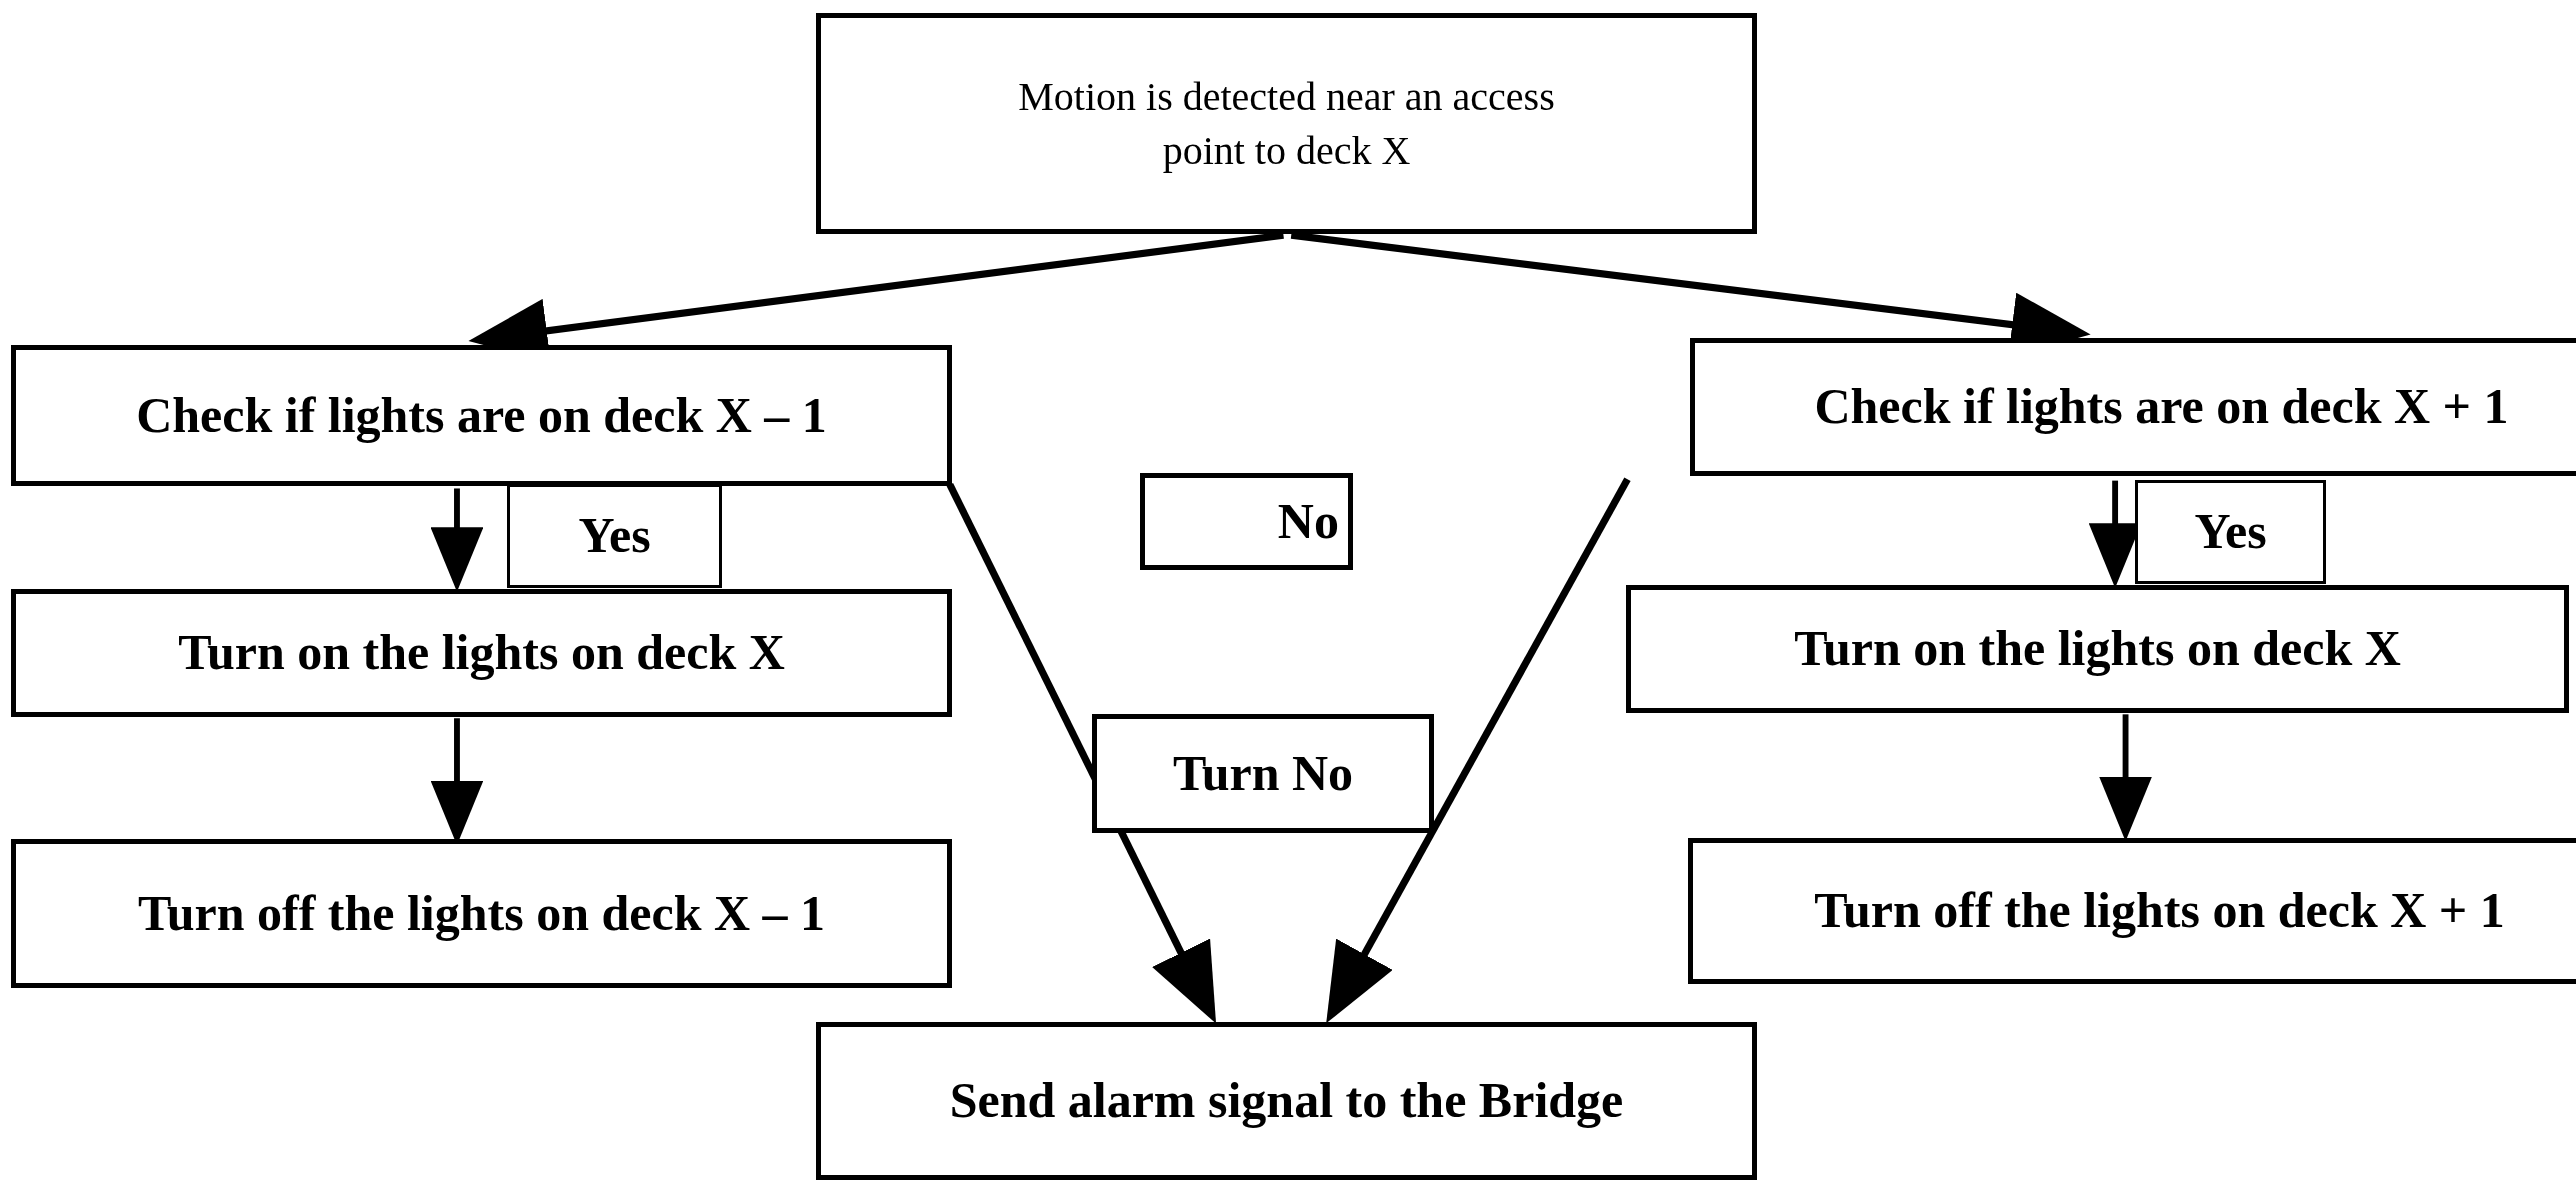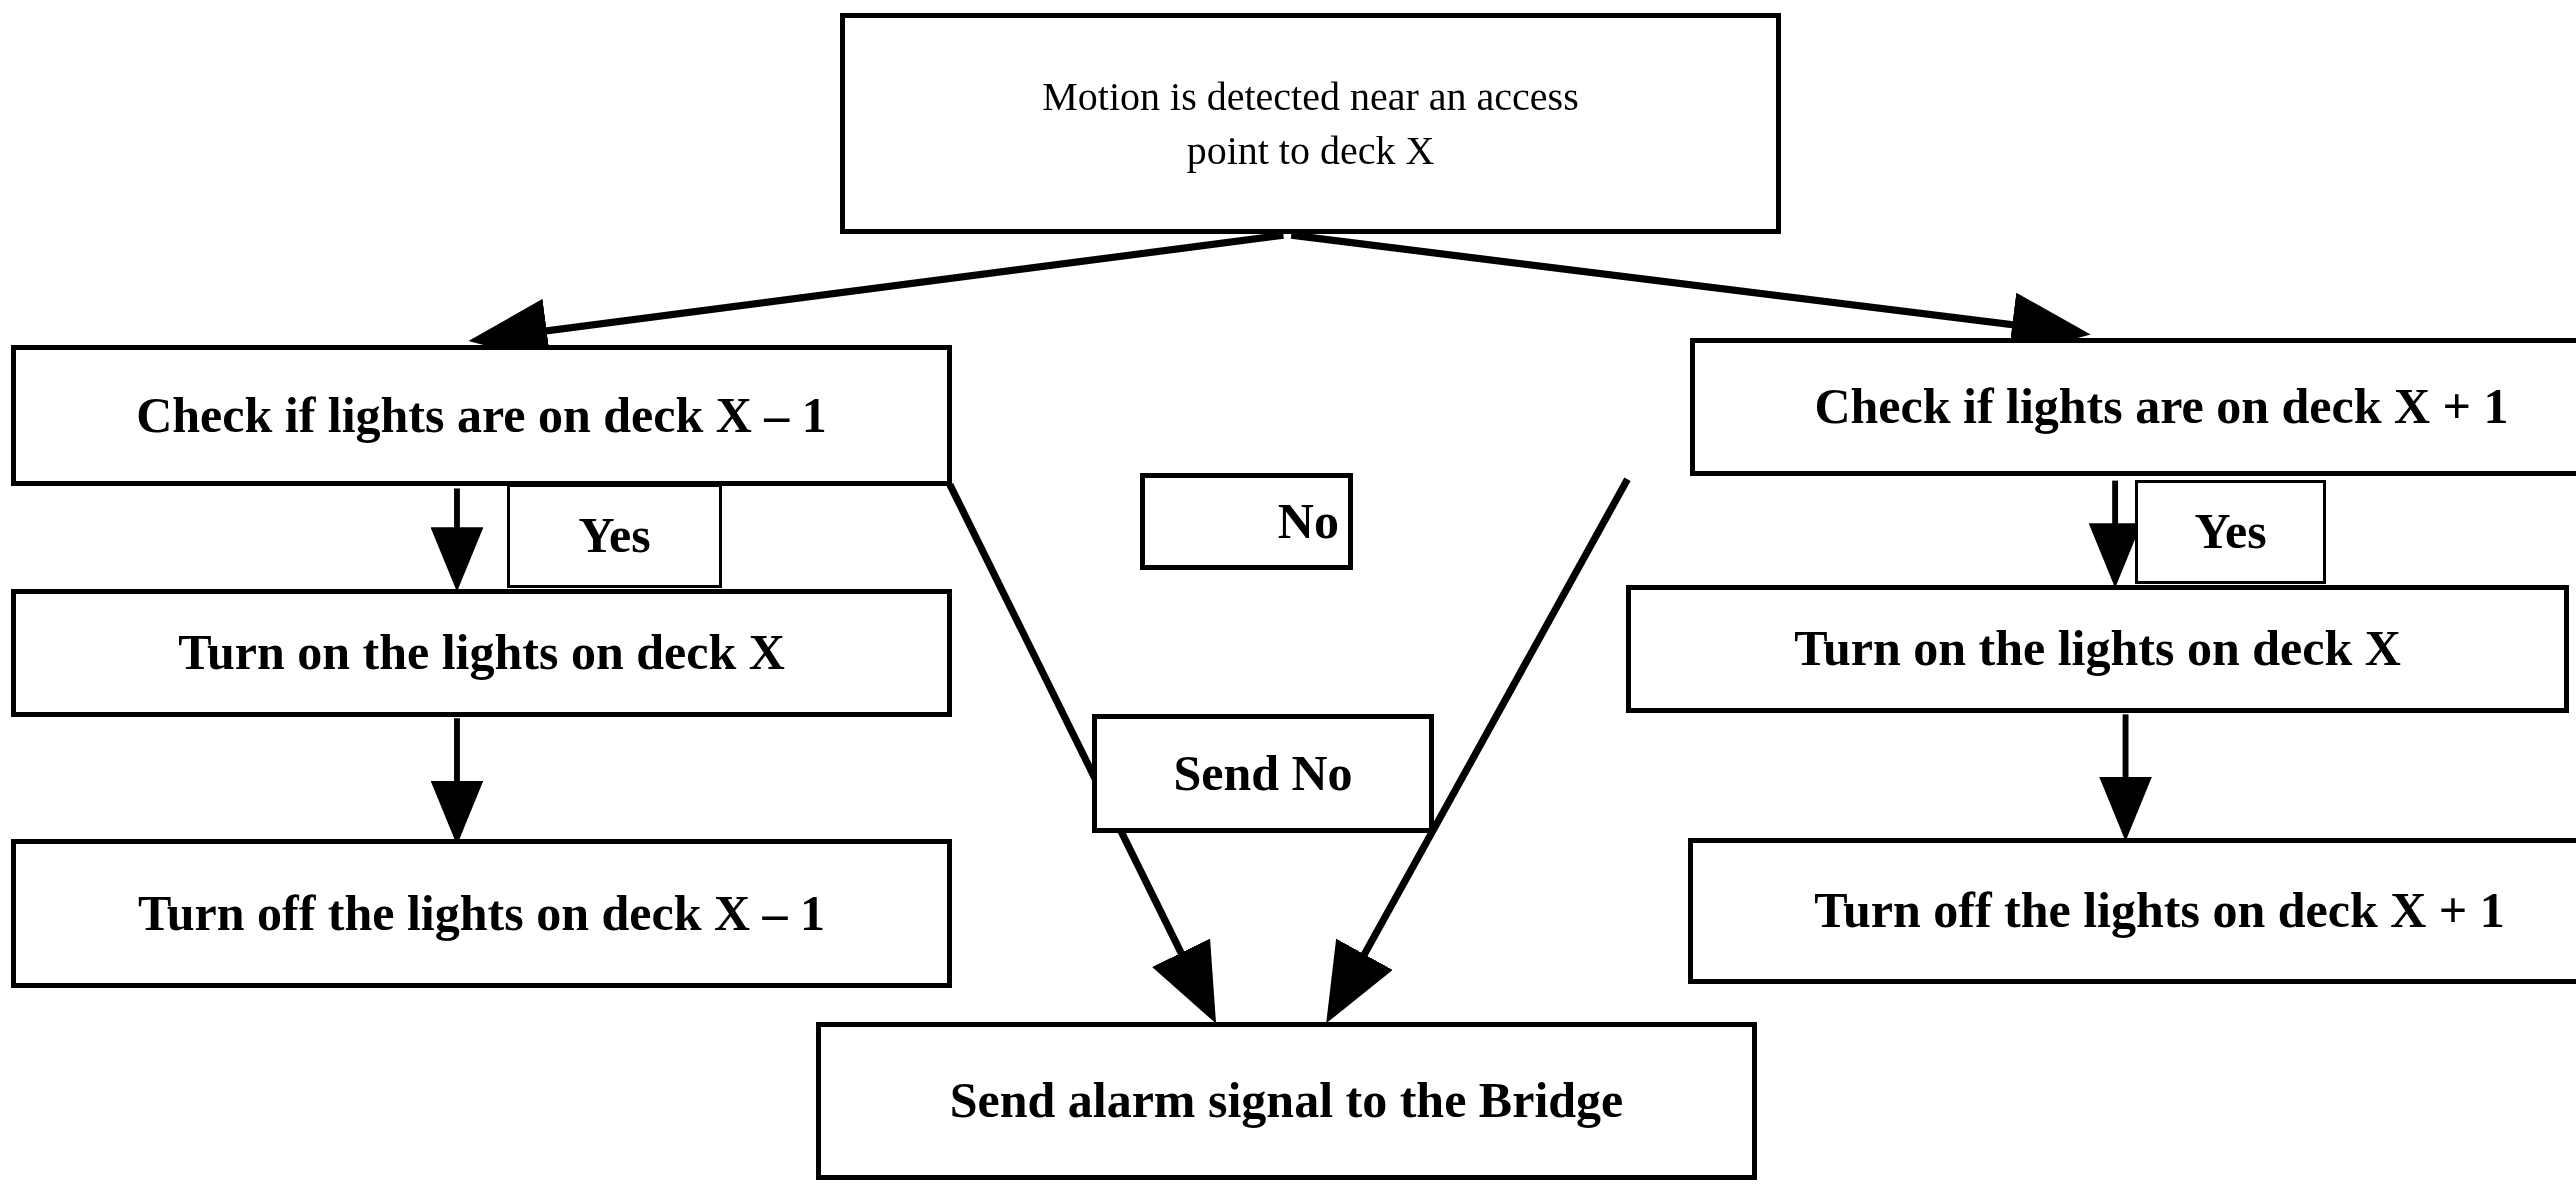--- a/index.html
+++ b/index.html
@@ -69,21 +69,21 @@
 
     <line x1="700" y1="1100" x2="700" y2="1280" stroke="#000000" stroke-width="9" marker-end="url(#arrowhead)"></line>
 
     <line x1="3256" y1="1094" x2="3256" y2="1274" stroke="#000000" stroke-width="9" marker-end="url(#arrowhead)"></line>
 
     <line x1="1455" y1="742" x2="1855" y2="1552" stroke="#000000" stroke-width="11" marker-end="url(#arrowhead)"></line>
 
     <line x1="2493" y1="734" x2="2040" y2="1552" stroke="#000000" stroke-width="11" marker-end="url(#arrowhead)"></line>
   </svg>
 
-  <div class="node-box thick" style="left:816px; top:13px; width:941px; height:221px;margin-left:24px;">
+  <div class="node-box thick" style="left:816px; top:13px; width:941px; height:221px;">
     <span class="node-label fs-big">Motion is detected near an access
 point to deck X</span>
   </div>
 
   <div class="node-box thick" style="left:11px; top:345px; width:941px; height:141px;">
     <span class="node-label fs-mid">Check if lights are on deck X – 1</span>
   </div>
 
   <div class="node-box thick" style="left:1690px; top:338px; width:943px; height:138px;">
     <span class="node-label fs-mid">Check if lights are on deck X + 1</span>
@@ -103,21 +103,21 @@
 
   <div class="node-box thick" style="left:11px; top:589px; width:941px; height:128px;">
     <span class="node-label fs-mid">Turn on the lights on deck X</span>
   </div>
 
   <div class="node-box thick" style="left:1626px; top:585px; width:943px; height:128px;">
     <span class="node-label fs-mid">Turn on the lights on deck X</span>
   </div>
 
   <div class="node-box thick" style="left:1092px; top:714px; width:342px; height:119px;">
-    <span class="node-label fs-mid">Send No</span>
+    <span class="node-label fs-mid">Turn No</span>
   </div>
 
   <div class="node-box thick" style="left:11px; top:839px; width:941px; height:149px;">
     <span class="node-label fs-mid">Turn off the lights on deck X – 1</span>
   </div>
 
   <div class="node-box thick" style="left:1688px; top:838px; width:943px; height:146px;">
     <span class="node-label fs-mid">Turn off the lights on deck X + 1</span>
   </div>
 

